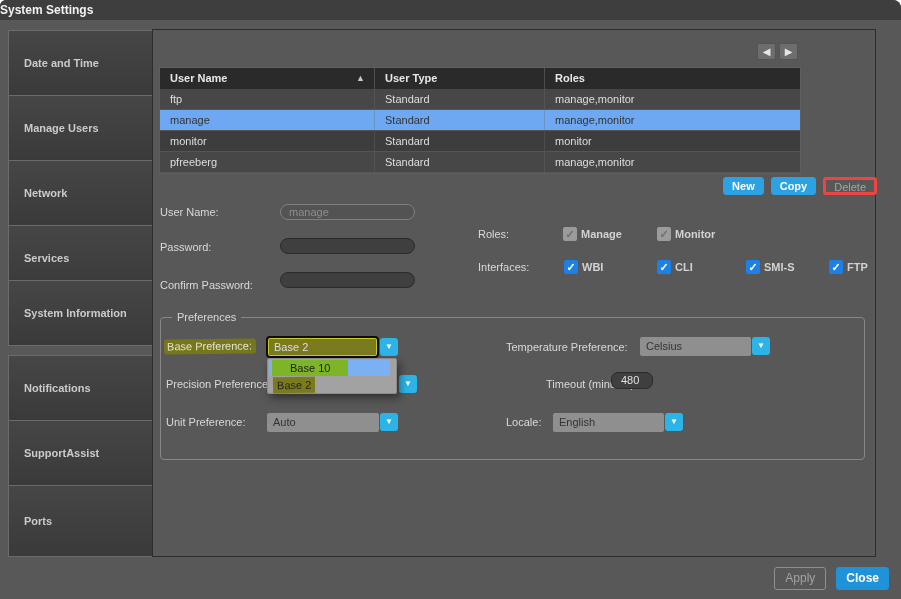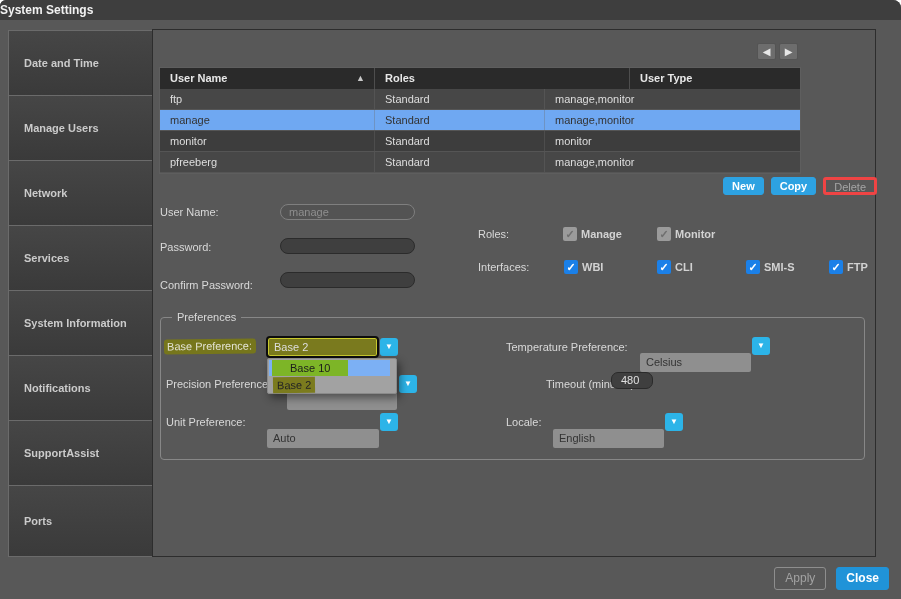--- a/index.html
+++ b/index.html
@@ -55,21 +55,21 @@
   .cb-blue { background:#1b80e8; color:#fff; }
   .cb-gray { background:#9b9b9b; color:#6f6f6f; }
   .cb-lbl { position:absolute; color:#d2d2d2; font-size:11px; font-weight:bold; }
 
   
   .prefs { position:absolute; left:160px; top:317px; width:705px; height:143px;
            border:1px solid #878787; border-radius:4px; }
   .prefs-legend { position:absolute; left:172px; top:311px; background:#585858; padding:0 5px;
                   color:#d8d8d8; font-size:11px; z-index:2; }
   .combo { position:absolute; height:19px; background:#8f8f8f; border-radius:2px; color:#333;
-           font-size:11px; line-height:19px; padding-left:6px; cursor:pointer;margin-top:16px; }
+           font-size:11px; line-height:19px; padding-left:6px; cursor:pointer; }
   .dd-btn { position:absolute; width:18px; height:18px; background:#2cb4e8; border-radius:3px;
             color:#fff; font-size:8px; text-align:center; line-height:18px; cursor:pointer; }
   .hl-olive { background:#76761c; color:#e3e3d4; padding:1px 4px 2px 3px; border-radius:3px;
               display:inline-block; transform:rotate(-0.6deg); }
   .base-combo { position:absolute; left:266px; top:336px; width:113px; height:22px;
                 background:#7a7a1e; border:2px solid #0d0d0d; border-radius:4px;
                 box-shadow:inset 0 0 0 1px #c9c92e; color:#ddd; font-size:11px;
                 line-height:18px; padding-left:6px; cursor:pointer; z-index:4; }
   .dd-list { position:absolute; left:267px; top:358px; width:130px; height:36px; background:#a2a2a2;
              border:1px solid #8a8a8a; border-radius:2px; box-shadow:3px 4px 9px rgba(0,0,0,0.45);
@@ -107,21 +107,21 @@
       </div>
     <div class="tab" style="top:95px">
         <span>Manage Users</span>
       </div>
     <div class="tab" style="top:160px">
         <span>Network</span>
       </div>
     <div class="tab" style="top:225px">
         <span>Services</span>
       </div>
-    <div class="tab" style="top:290px">
+    <div class="tab" style="top:280px">
         <span>System Information</span>
       </div>
     <div class="tab" style="top:420px">
         <span>SupportAssist</span>
       </div>
     <div class="tab" style="top:355px">
         <span>Notifications</span>
       </div>
     <div class="tab" style="top:485px; height:72px">
         <span>Ports</span>
@@ -131,22 +131,22 @@
 
     <button class="nav-btn" style="left:757px; top:43px;"><span>◀</span></button>
     <button class="nav-btn" style="left:779px; top:43px;"><span>▶</span></button>
 
     <div class="tbl">
       <div class="trow">
         <div class="th c1">
           <span>User Name</span>
           <span class="sort-ico">▲</span>
         </div>
+        <div class="th c2"><span>User Type</span></div>
         <div class="th c3"><span>Roles</span></div>
-        <div class="th c2"><span>User Type</span></div>
       </div>
       <div class="trow row-a">
         <div class="td c1">ftp</div>
         <div class="td c2">Standard</div>
         <div class="td c3">manage,monitor</div>
       </div>
       <div class="trow row-sel">
         <div class="td c1">manage</div>
         <div class="td c2">Standard</div>
         <div class="td c3">manage,monitor</div>

